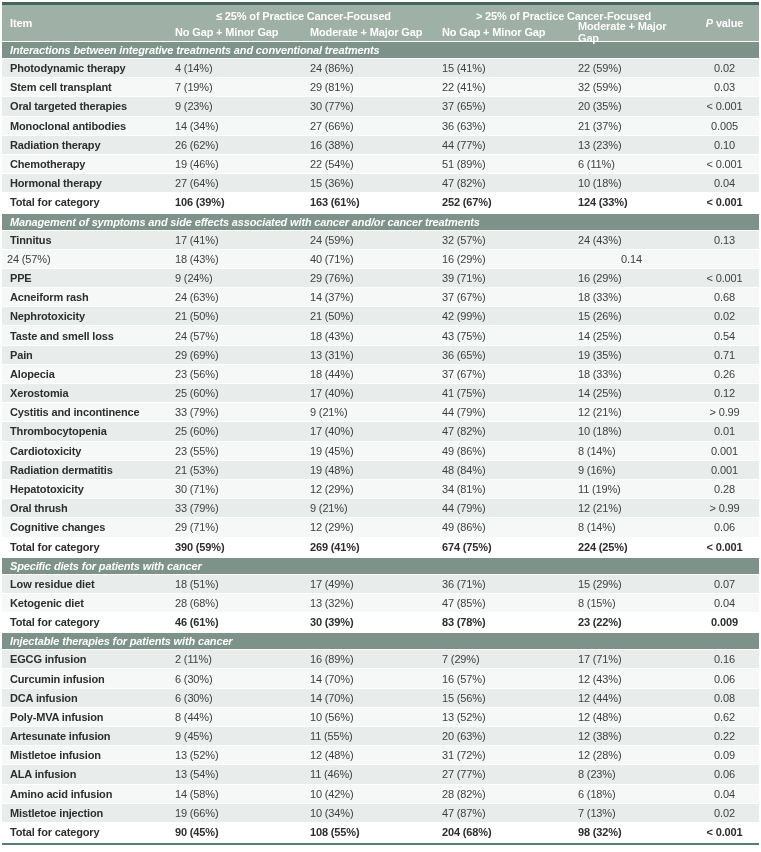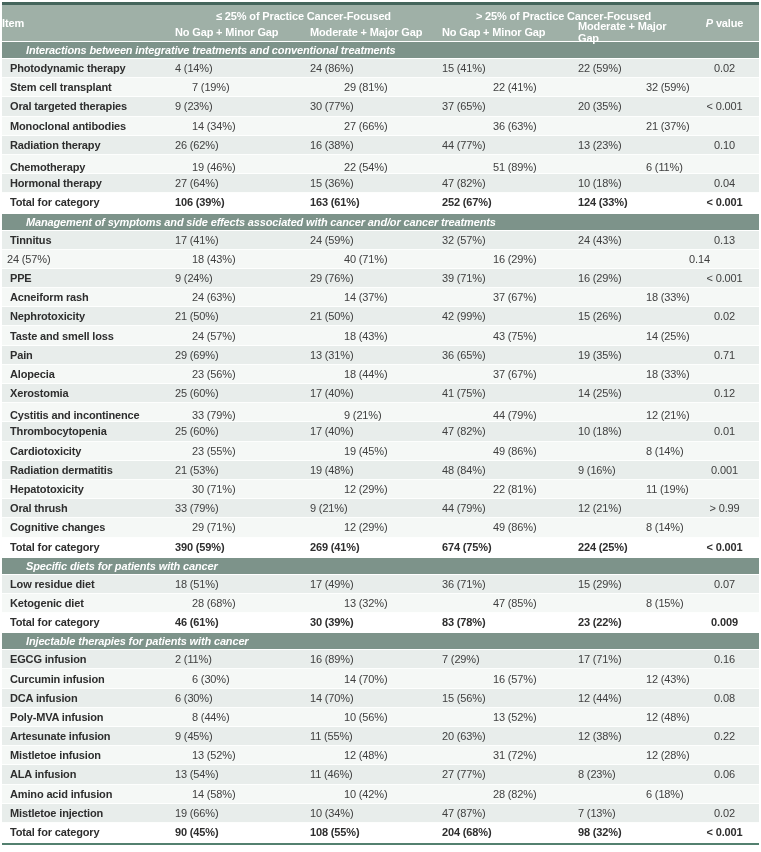--- a/index.html
+++ b/index.html
@@ -39,21 +39,21 @@
     display:grid;
     grid-template-columns:168px 135px 132px 136px 117px 1fr;
     grid-template-rows:18px 18px;
     background:var(--header-bg);
     color:#fff;
     font-weight:bold;
   }
   .th-item{
     grid-column:1; grid-row:1 / span 2;
     align-self:center;
-    padding-left:0;
+    padding-left:8px;
   }
   .th-g{ grid-row:1; align-self:end; text-align:center; padding-bottom:1px;}
   .g1{ grid-column:2 / span 2; }
   .g2{ grid-column:4 / span 2; }
   .th-sub{ grid-row:2; align-self:center; padding-left:5px; }
   .s1{grid-column:2;} .s2{grid-column:3;} .s3{grid-column:4;} .s4{grid-column:5;}
   .th-p{
     grid-column:6; grid-row:1 / span 2;
     align-self:center;
     text-align:center;
@@ -62,33 +62,33 @@
   .th-p span + span{ margin-left:3px;text-align:right; }
   
   .section-row{
     height:18px;
     display:flex;
     align-items:center;
     background:var(--section-bg);
     color:#fff;
     font-style:italic;
     font-weight:bold;
-    padding-left:24px;
+    padding-left:8px;
     border-top:1px solid #fff;
     border-bottom:1px solid #fff;
   }
   .row{
     display:grid;
     grid-template-columns:168px 135px 132px 136px 117px 1fr;
     height:19.2px;
     align-items:center;
     border-bottom:1px solid rgba(255,255,255,.9);
   }
   .row.shade{ background:var(--row-light); }
-  .row.pale{ background:var(--row-pale);gap:17px; }
+  .row.pale{ background:var(--row-pale); }
   .row.total{ background:var(--total-bg); }
   .row.total .cell{ font-weight:bold; color:var(--item-text); }
   .cell-item{
     padding-left:8px;
     font-weight:bold;
     color:var(--item-text);
   }
   .cell-val{ padding-left:5px; }
   .cell-p{ text-align:center; }
 </style>
@@ -280,21 +280,21 @@
     <div class="cell cell-val">21 (53%)</div>
     <div class="cell cell-val">19 (48%)</div>
     <div class="cell cell-val">48 (84%)</div>
     <div class="cell cell-val">9 (16%)</div>
     <div class="cell cell-p">0.001</div>
   </div>
       <div class="row pale">
     <div class="cell cell-item">Hepatotoxicity</div>
     <div class="cell cell-val">30 (71%)</div>
     <div class="cell cell-val">12 (29%)</div>
-    <div class="cell cell-val">22 (81%)</div>
+    <div class="cell cell-val">34 (81%)</div>
     <div class="cell cell-val">11 (19%)</div>
     <div class="cell cell-p">0.28</div>
   </div>
       <div class="row shade">
     <div class="cell cell-item">Oral thrush</div>
     <div class="cell cell-val">33 (79%)</div>
     <div class="cell cell-val">9 (21%)</div>
     <div class="cell cell-val">44 (79%)</div>
     <div class="cell cell-val">12 (21%)</div>
     <div class="cell cell-p">&gt; 0.99</div>

